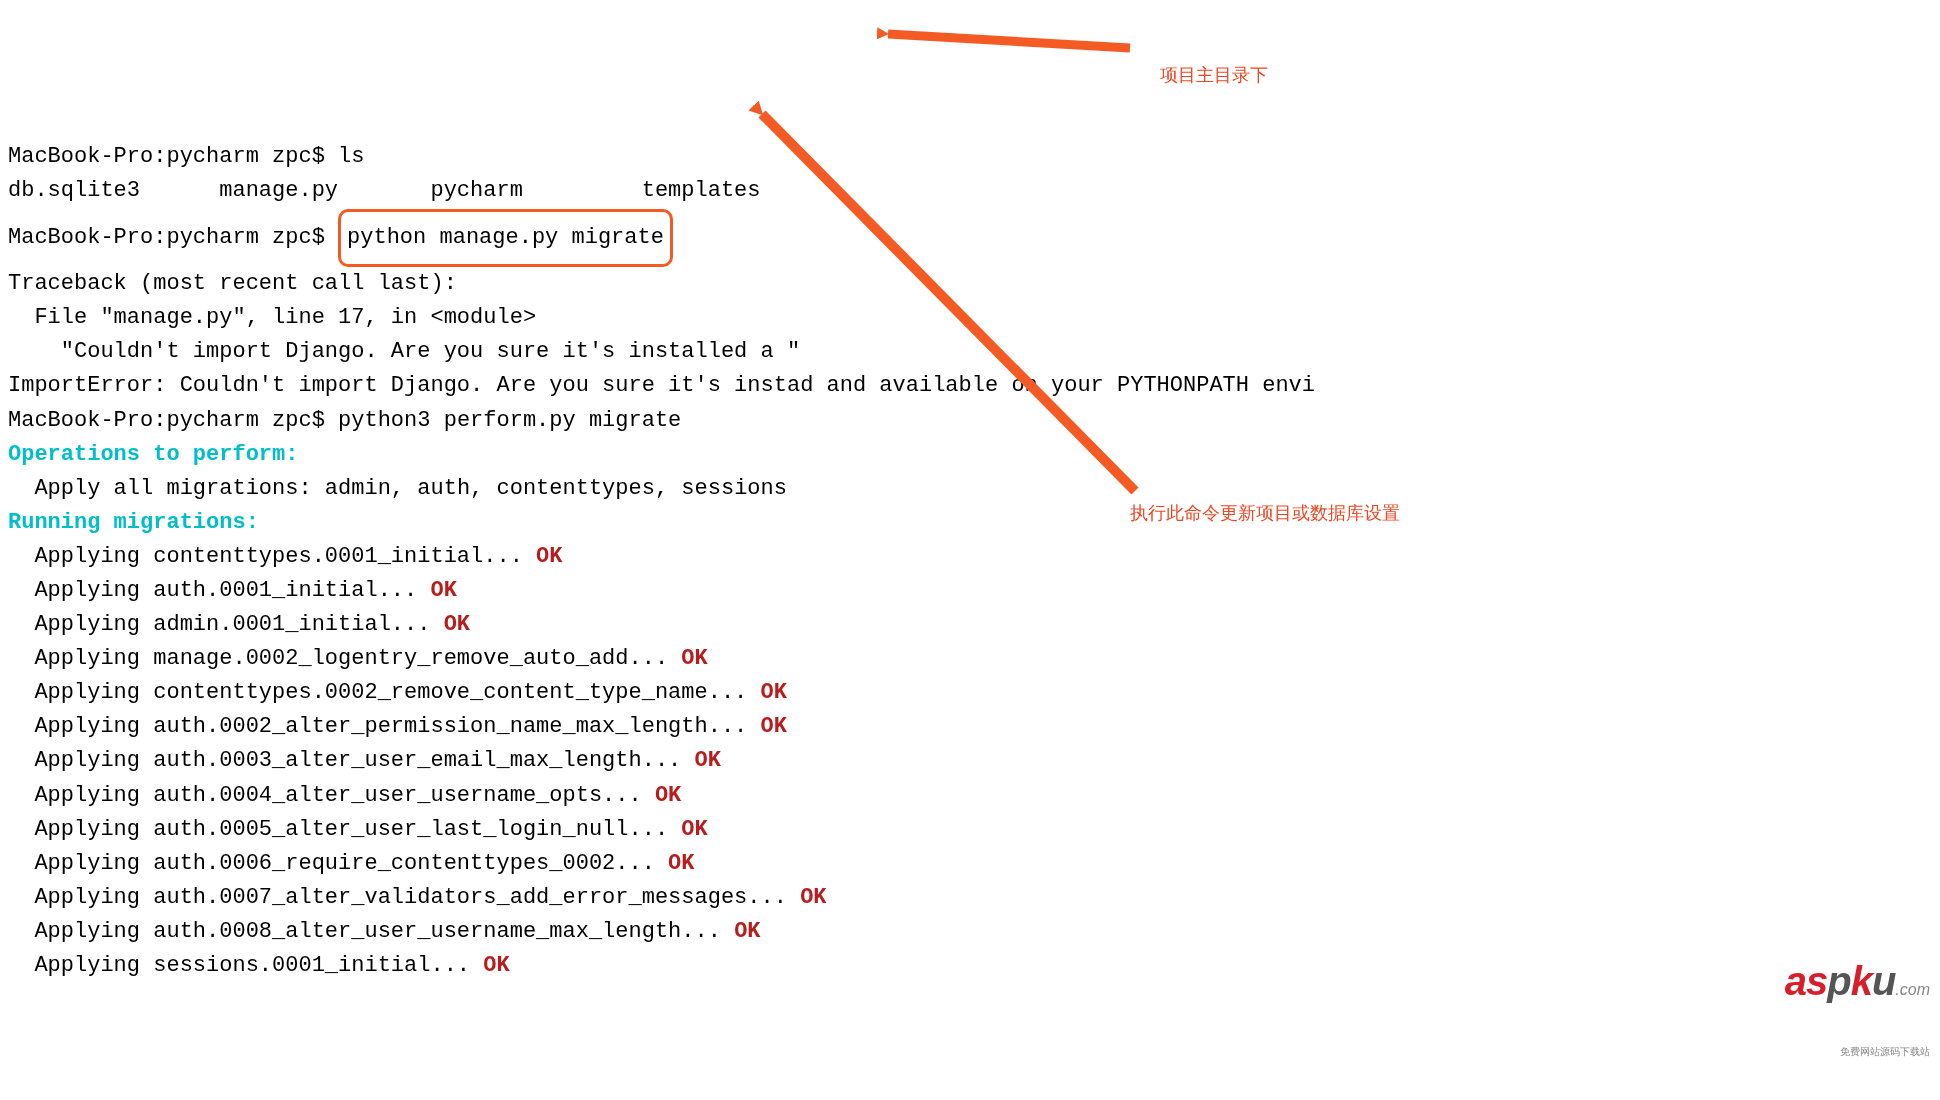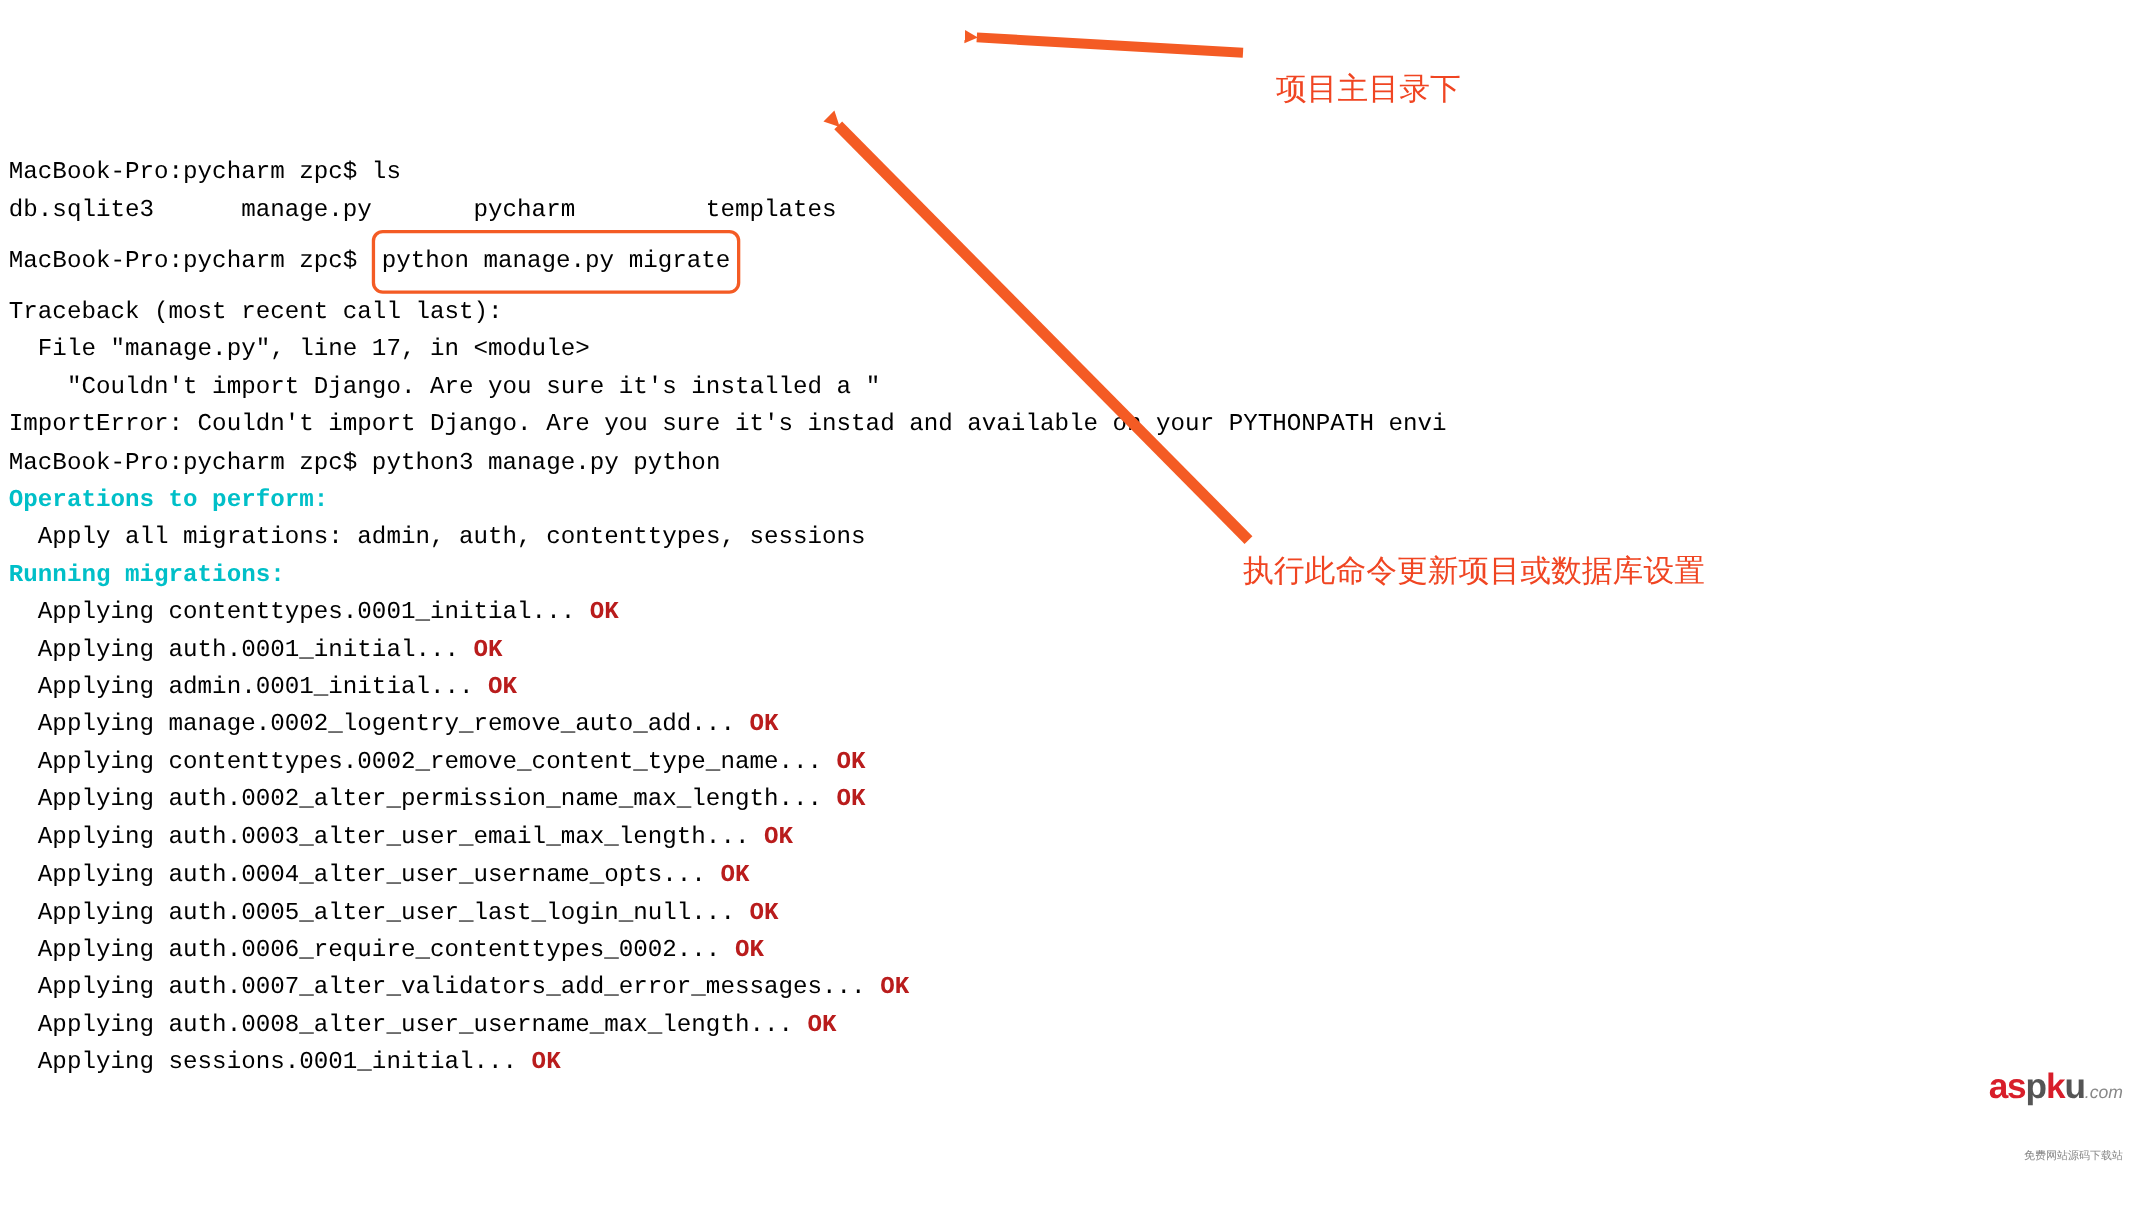--- a/index.html
+++ b/index.html
@@ -22,34 +22,35 @@
     .highlight-box {
       border: 3px solid #f45b24;
       border-radius: 10px;
       padding: 12px 6px;
       display: inline-block;
       line-height: 1.3;
     }
     .annotation {
       position: absolute;
       color: #f04522;
-      font-family: Liberation Mono, monospace;
-      font-size: 28px;
+      font-family: Liberation Serif, serif;
+      font-size: 18px;
       font-weight: 400;
     }
     .arrow-svg { position: absolute; pointer-events: none; }
     .watermark {
       position: absolute;
       bottom: 6px;
       right: 10px;
       font-family: Arial, sans-serif;
     }
     .watermark .brand {
-      font-size: 32px;
+      font-size: 40px;
       font-weight: 900;
+      font-style: italic;
       letter-spacing: -1px;
     }
     .watermark .brand .a { color: #d81e2a; }
     .watermark .brand .s { color: #d81e2a; }
     .watermark .brand .p { color: #555555; }
     .watermark .brand .k { color: #d81e2a; }
     .watermark .brand .u { color: #555555; }
     .watermark .dom { color: #888; font-size: 16px; font-style: italic; }
     .watermark .tag { color: #888; font-size: 10px; display:block; text-align:right; margin-top:-2px;}
   </style>
@@ -58,21 +59,21 @@
 
 
 
 <div><span>MacBook-Pro:pycharm zpc$ </span><span>ls</span>
 <span>db.sqlite3      manage.py       pycharm         templates</span>
 <span>MacBook-Pro:pycharm zpc$ </span><span class="highlight-box">python manage.py migrate</span>
 <span>Traceback (most recent call last):</span>
 <span>  File "manage.py", line 17, in &lt;module&gt;</span>
 <span>    "Couldn't import Django. Are you sure it's installed a</span><span> "</span>
 <span>ImportError: Couldn't import Django. Are you sure it's insta</span><span>d and available on your PYTHONPATH envi</span>
-<span>MacBook-Pro:pycharm zpc$ </span><span>python3 manage.py python</span>
+<span>MacBook-Pro:pycharm zpc$ </span><span>python3 perform.py migrate</span>
 <span class="cyan">Operations to perform:</span>
 <span class="bold">  Apply all migrations: </span><span>admin, auth, contenttypes, sessions</span>
 <span class="cyan">Running migrations:</span>
 <span>  Applying contenttypes.0001_initial... </span><span class="green">OK</span>
 <span>  Applying auth.0001_initial... </span><span class="green">OK</span>
 <span>  Applying admin.0001_initial... </span><span class="green">OK</span>
 <span>  Applying manage.0002_logentry_remove_auto_add... </span><span class="green">OK</span>
 <span>  Applying contenttypes.0002_remove_content_type_name... </span><span class="green">OK</span>
 <span>  Applying auth.0002_alter_permission_name_max_length... </span><span class="green">OK</span>
 <span>  Applying auth.0003_alter_user_email_max_length... </span><span class="green">OK</span>

